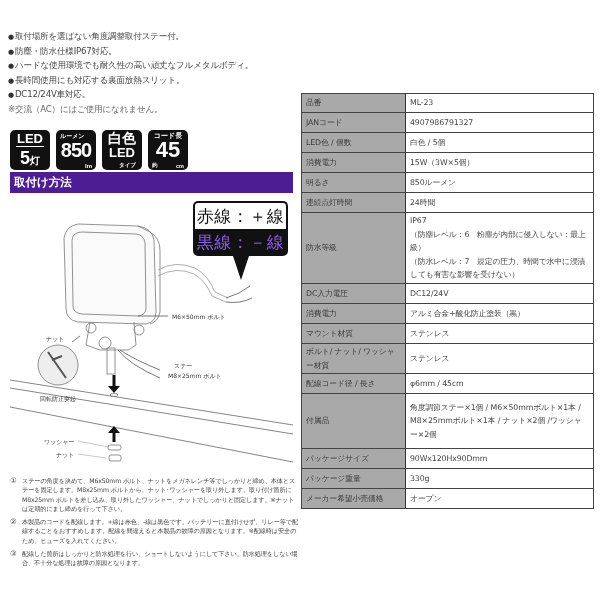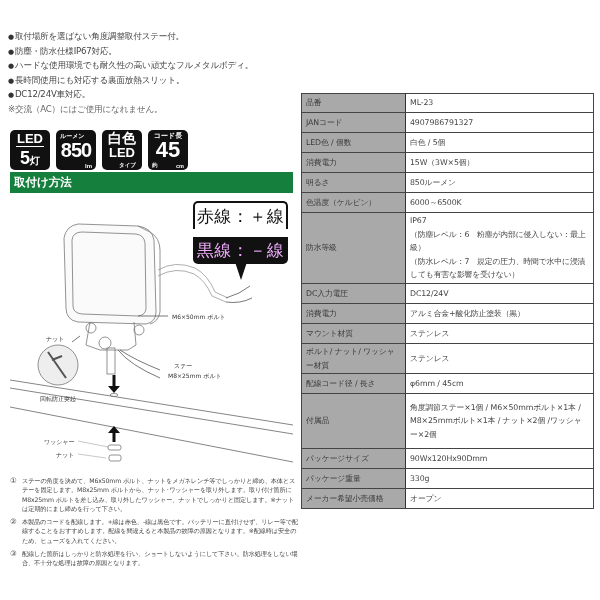--- a/index.html
+++ b/index.html
@@ -20,28 +20,28 @@
   .b-lm .num { position: absolute; left: 0; right: 0; top: 9px; text-align: center; font-size: 20px; line-height: 22px; letter-spacing: -1px; }
   .b-lm .unit { position: absolute; right: 4px; bottom: 1px; font-size: 6px; }
   .b-white .top { position: absolute; left: 0; right: 0; top: 1px; text-align: center; font-size: 14px; line-height: 15px; }
   .b-white .mid { position: absolute; left: 0; right: 0; top: 16px; text-align: center; font-size: 13px; line-height: 14px; }
   .b-white .bot { position: absolute; right: 6px; bottom: 1px; font-size: 5.5px; }
   .b-cord .top { position: absolute; left: 0; right: 0; top: 1px; text-align: center; font-size: 7px; }
   .b-cord .num { position: absolute; left: 0; right: 0; top: 9px; text-align: center; font-size: 22px; line-height: 22px; }
   .b-cord .l { position: absolute; left: 4px; bottom: 1px; font-size: 5.5px; }
   .b-cord .r { position: absolute; right: 4px; bottom: 1px; font-size: 5.5px; }
 
-  .section-bar { position: absolute; left: 10px; top: 172px; width: 283px; height: 21px; background: #15803d; color: #fff; font-weight: bold; font-size: 11.5px; line-height: 21px; padding-left: 4px; }
+  .section-bar { position: absolute; left: 10px; top: 172px; width: 283px; height: 21px; background: #4c1d95; color: #fff; font-weight: bold; font-size: 11.5px; line-height: 21px; padding-left: 4px; }
 
   .diagram { position: absolute; left: 0; top: 195px; width: 300px; height: 280px; }
   .lbl { position: absolute; font-size: 6px; color: #333; white-space: nowrap; }
 
   .callout { position: absolute; left: 193px; top: 201px; width: 95px; }
   .callout .red { height: 28px; border: 2px solid #111; border-bottom: none; border-radius: 5px 5px 0 0; background: #fff; color: #111; font-size: 17px; line-height: 26px; text-align: center; letter-spacing: 0.5px; }
-  .callout .black { height: 27px; background: #111; color: #f0abfc; font-size: 17px; line-height: 26px; text-align: center; border-radius: 0 0 5px 5px; letter-spacing: 0.5px; margin-top: 8px; }
+  .callout .black { height: 27px; background: #111; color: #8b5cf6; font-size: 17px; line-height: 26px; text-align: center; border-radius: 0 0 5px 5px; letter-spacing: 0.5px; }
   .callout .tail { position: absolute; left: 40px; top: 55px; width: 0; height: 0; border-left: 8px solid transparent; border-right: 8px solid transparent; border-top: 24px solid #111; }
 
   .steps { position: absolute; left: 10px; top: 476px; width: 288px; }
   .step { display: flex; font-size: 6.2px; line-height: 9.3px; color: #444; margin-bottom: 4px; letter-spacing: -0.15px; }
   .step .no { width: 12px; flex: none; font-size: 7.5px; }
   .step .tx { flex: 1; }
 
   .spec { position: absolute; left: 301px; top: 93px; width: 293px; border-collapse: collapse; border: 1.5px solid #555; padding-left: 40px; }
   .spec td { border: 1px solid #444; font-size: 7.8px; line-height: 13.6px; vertical-align: middle; color: #444; padding: 0 4px; letter-spacing: -0.1px; }
   .spec td.k { width: 104px; background: #a9a9a9; color: #3a3a3a; border-right: 1.5px solid #333; }
@@ -177,22 +177,22 @@
       </tr>
       <tr style="height: 20px;">
         <td class="k">消費電力</td>
         <td class="v" style="white-space: pre-line;">15W（3W×5個）</td>
       </tr>
       <tr style="height: 20px;">
         <td class="k">明るさ</td>
         <td class="v" style="white-space: pre-line;">850ルーメン</td>
       </tr>
       <tr style="height: 20px;">
-        <td class="k">色温度（ケルビン）</td>
-        <td class="v" style="white-space: pre-line;">6000～6500K</td>
+        <td class="k">連続点灯時間</td>
+        <td class="v" style="white-space: pre-line;">24時間</td>
       </tr>
       <tr style="height: 71px;">
         <td class="k">防水等級</td>
         <td class="v" style="white-space: pre-line;">IP67
 （防塵レベル：6　粉塵が内部に侵入しない：最上級）
 （防水レベル：7　規定の圧力、時間で水中に浸漬しても有害な影響を受けない）</td>
       </tr>
       <tr style="height: 20px;">
         <td class="k">DC入力電圧</td>
         <td class="v" style="white-space: pre-line;">DC12/24V</td>

